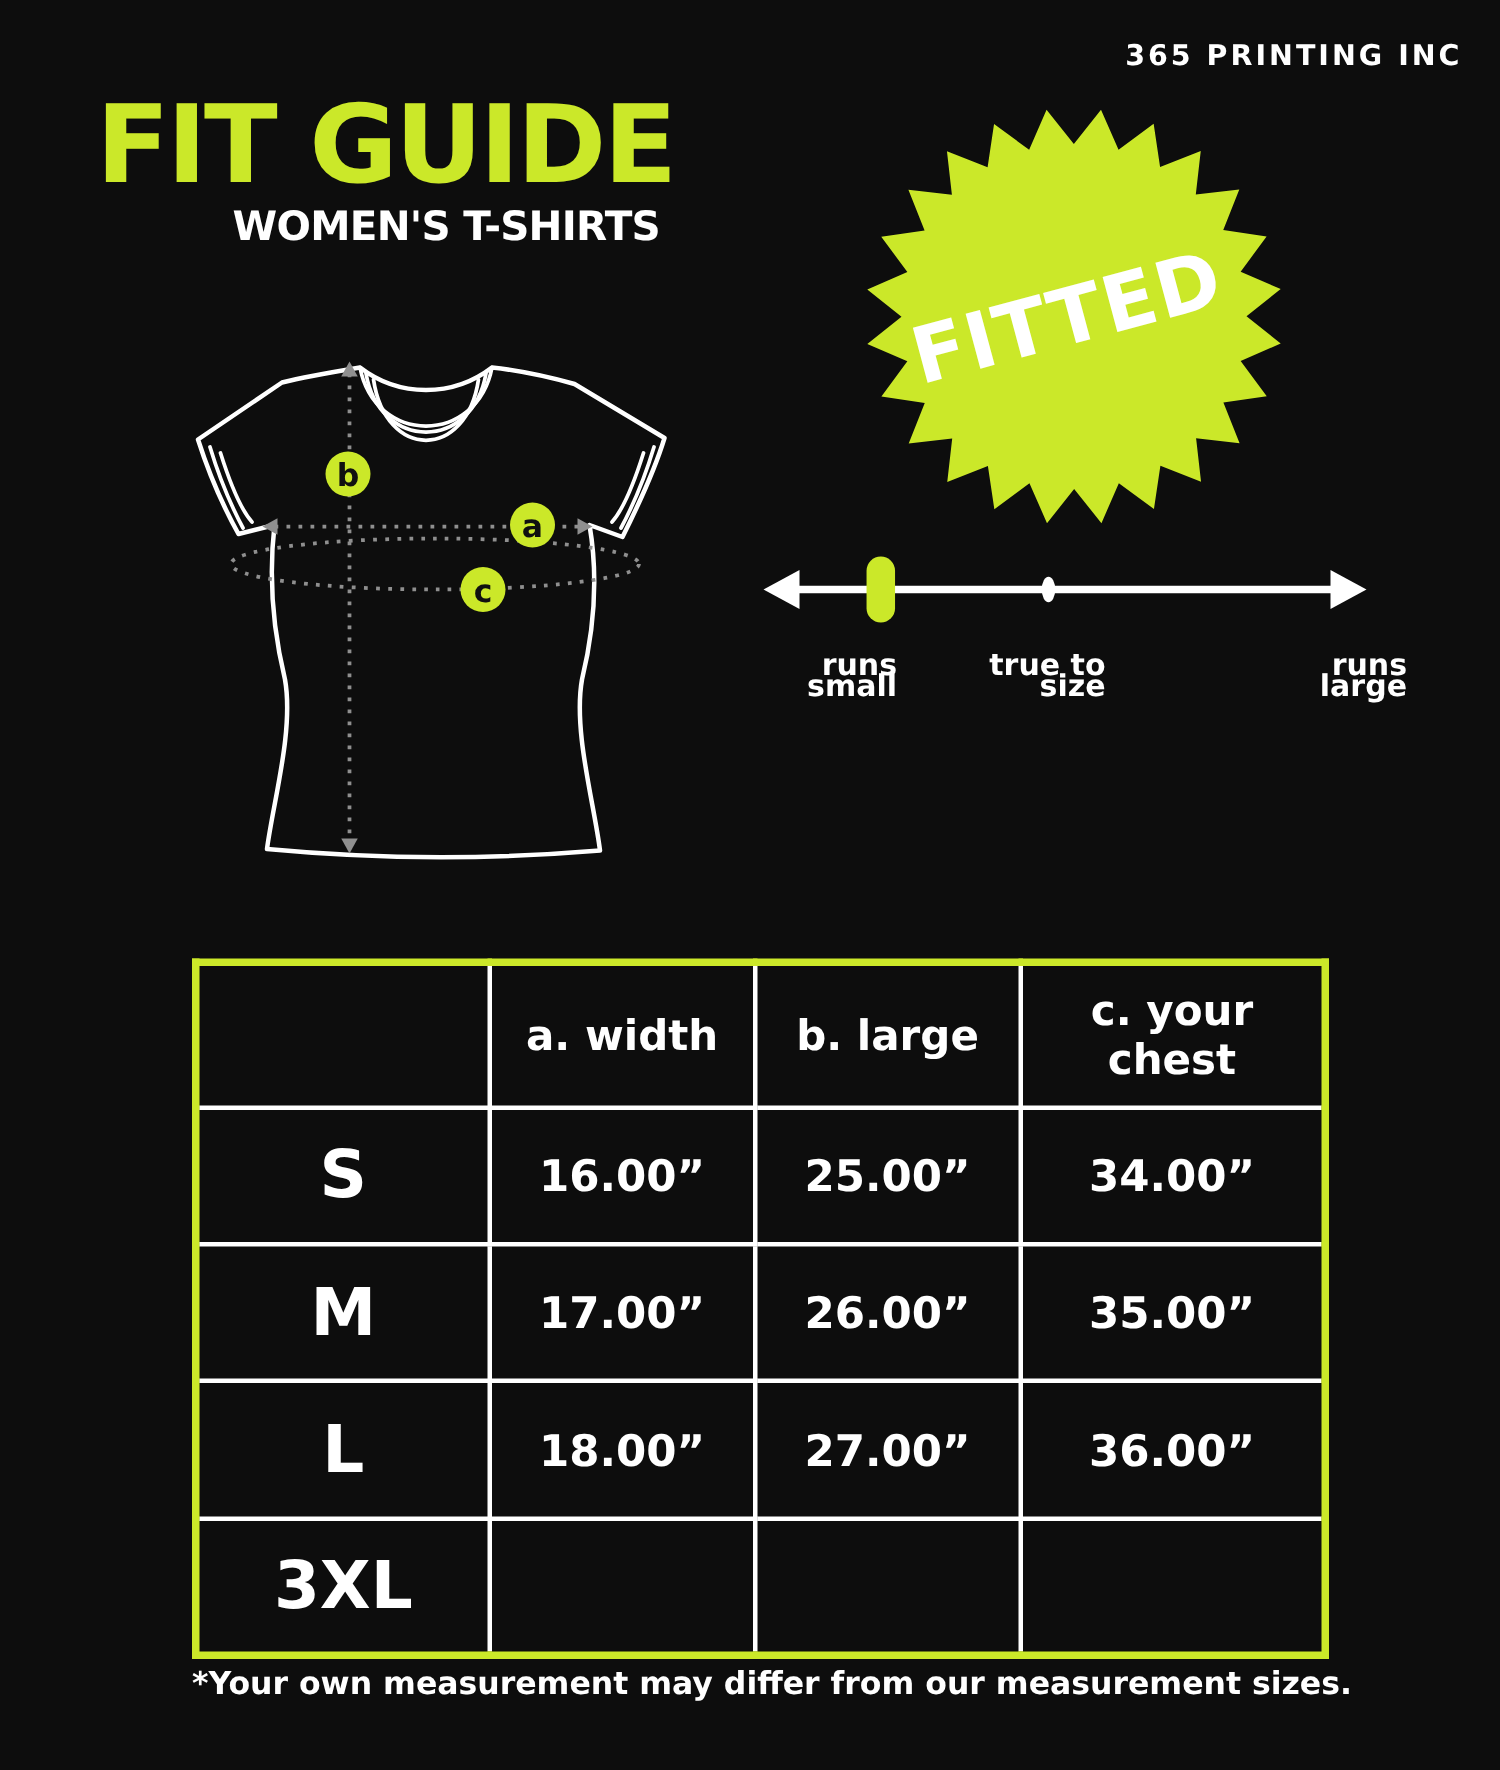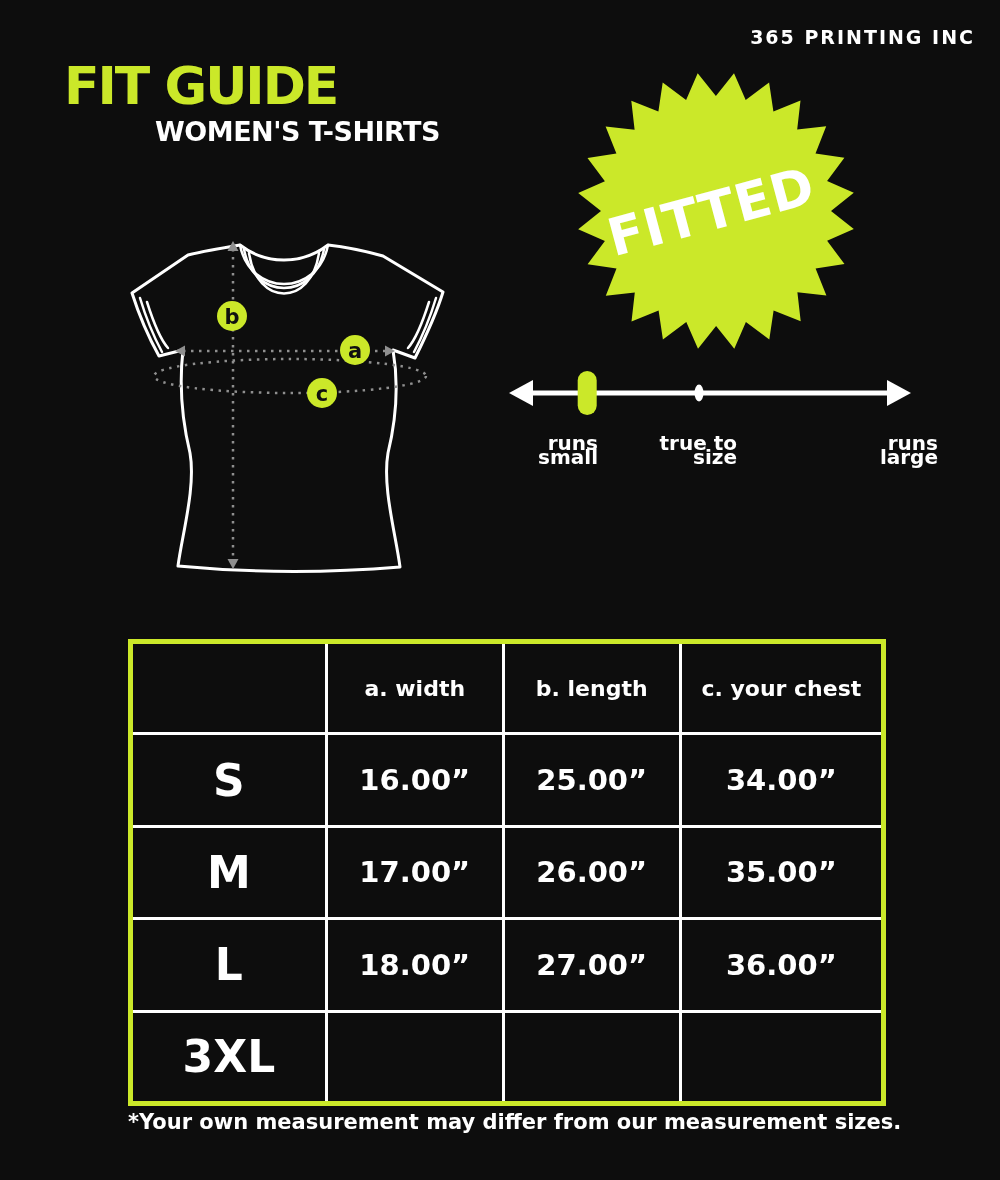--- a/index.html
+++ b/index.html
@@ -17,21 +17,21 @@
   }
   .stage{position:relative;width:1000px;height:1180px;background:var(--bg);overflow:hidden;}
 
   .brand{
     position:absolute;top:26px;right:25px;
     font-size:19px;letter-spacing:2px;white-space:nowrap;
   }
 
   .title-block{position:absolute;left:64px;top:60px;width:382px;}
   .title{
-    color:var(--accent);font-size:52px;line-height:1.0;
+    color:var(--accent);font-size:72px;line-height:1.0;
     letter-spacing:-2px;white-space:nowrap;
   }
   .subtitle{
     color:var(--text);font-size:27px;letter-spacing:-0.5px;
     text-align:right;margin-top:4px;padding-right:6px;white-space:nowrap;
   }
 
   .badge{position:absolute;left:576px;top:71px;width:280px;height:280px;}
   .badge svg{display:block;}
   .accent-fill{fill:var(--accent);}
@@ -67,21 +67,21 @@
   }
   .size-chart td,.size-chart th{
     border:3px solid #ffffff;text-align:center;vertical-align:middle;
     color:var(--text);
   }
   .size-chart tr{height:66px;}
   .size-chart .col-size{width:26%;}
   .size-chart .col-a{width:23.5%;}
   .size-chart .col-b{width:23.5%;}
   .size-chart .col-c{width:27%;}
-  .size-chart th{font-size:22px;font-weight:bold;margin-left:12px;}
+  .size-chart th{font-size:28px;font-weight:bold;margin-left:12px;}
   .size-chart td.size-cell{font-size:44px;font-weight:bold;}
   .size-chart td.val-cell{font-size:29px;font-weight:bold;}
 
   .footnote{
     position:absolute;left:128px;top:1110px;width:758px;
     text-align:right;font-size:21px;white-space:nowrap;
   }
 </style>
 </head>
 <body>
@@ -161,21 +161,21 @@
     <colgroup>
       <col class="col-size">
         <col class="col-a">
         <col class="col-b">
         <col class="col-c">
     </colgroup>
     <tbody>
         <tr>
       <th></th>
       <th>a. width</th>
-      <th>b. length</th>
+      <th>b. large</th>
       <th>c. your chest</th>
     </tr>
     <tr>
       <td class="size-cell">S</td>
       <td class="val-cell">16.00”</td>
       <td class="val-cell">25.00”</td>
       <td class="val-cell">34.00”</td>
     </tr>
     <tr>
       <td class="size-cell">M</td>

